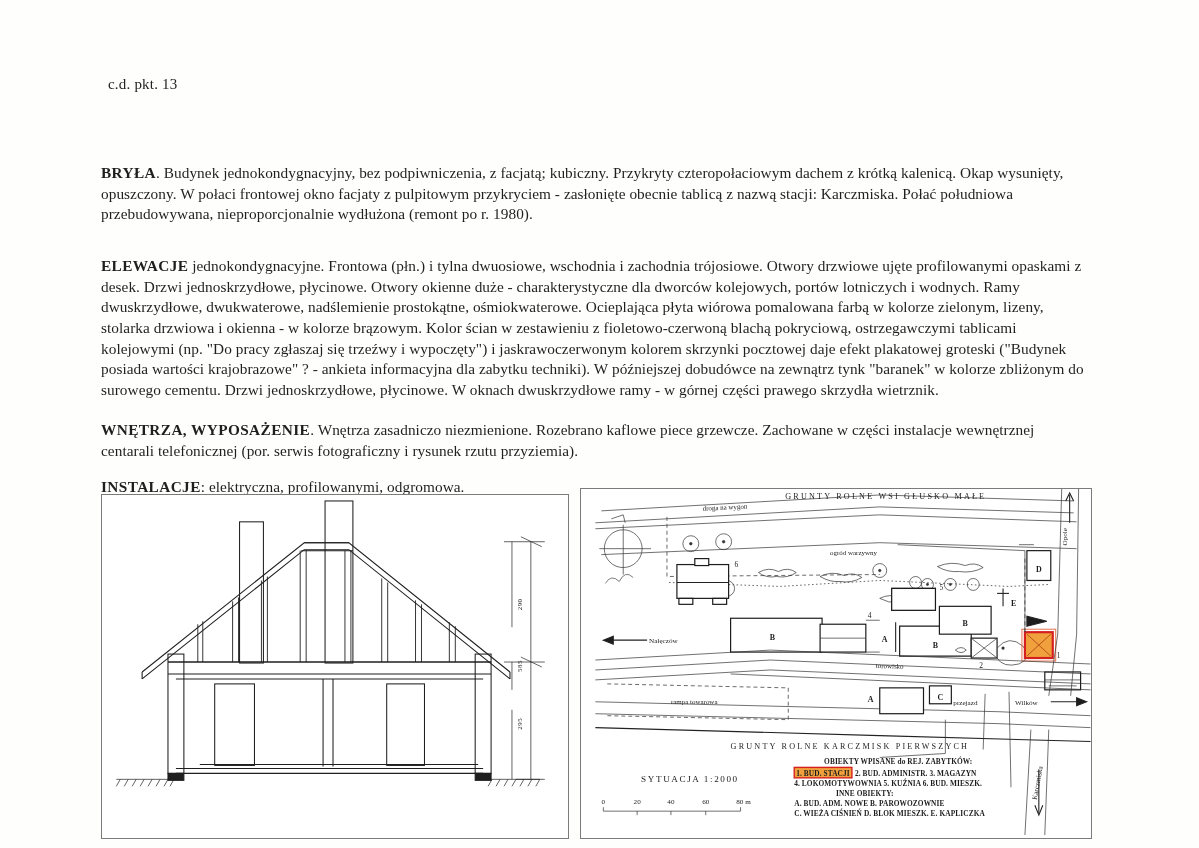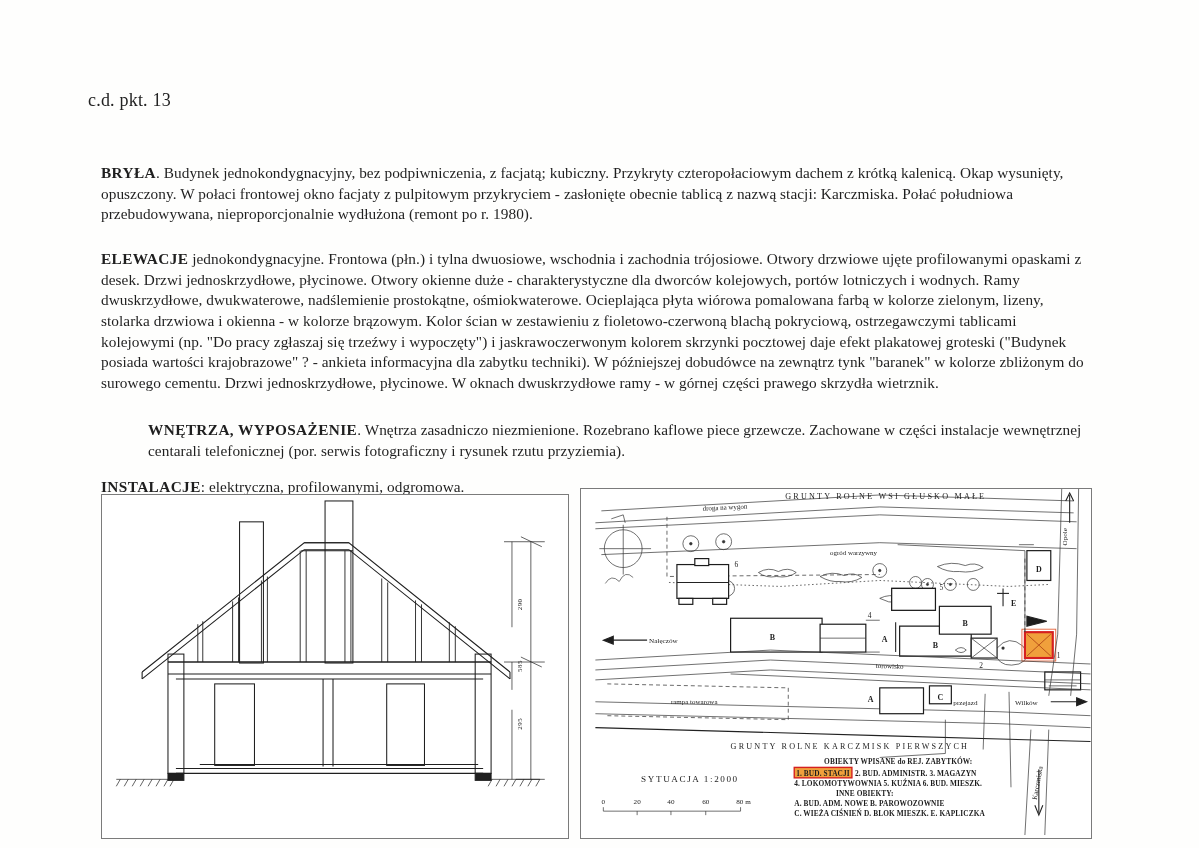--- a/index.html
+++ b/index.html
@@ -17,26 +17,25 @@
   }
   .page {
     position: absolute;
     inset: 0;
     background: #fefefd;
   }
 
   
   .runhead {
     position: absolute;
-    left: 88px;
+    left: 108px;
     top: 76px;
-    font-size: 18px;
+    font-size: 15px;
     letter-spacing: 0.2px;
     color: #232323;
-    margin-top: 14px;
   }
 
   
   .textcol {
     position: absolute;
     left: 101px;
     width: 990px;
   }
   .para {
     font-size: 15.3px;
@@ -44,22 +43,22 @@
     text-align: left;
     color: #1f1f1f;
     letter-spacing: 0.05px;
   }
   .para .lead {
     font-weight: bold;
     letter-spacing: 0.4px;
     text-align: right;
   }
   #p-bryla  { position: absolute; top: 148px; width: 990px; }
-  #p-elew   { position: absolute; top: 234px; width: 990px; }
-  #p-wnetrz { position: absolute; top: 405px; width: 960px; margin-left: 47px; }
+  #p-elew   { position: absolute; top: 241px; width: 990px; }
+  #p-wnetrz { position: absolute; top: 405px; width: 960px; }
   #p-inst   { position: absolute; top: 462px; width: 960px; }
 
   
   .fig {
     position: absolute;
     border: 1px solid #7b7b7b;
     background: #ffffff;
     box-sizing: border-box;
     overflow: hidden;
   }

